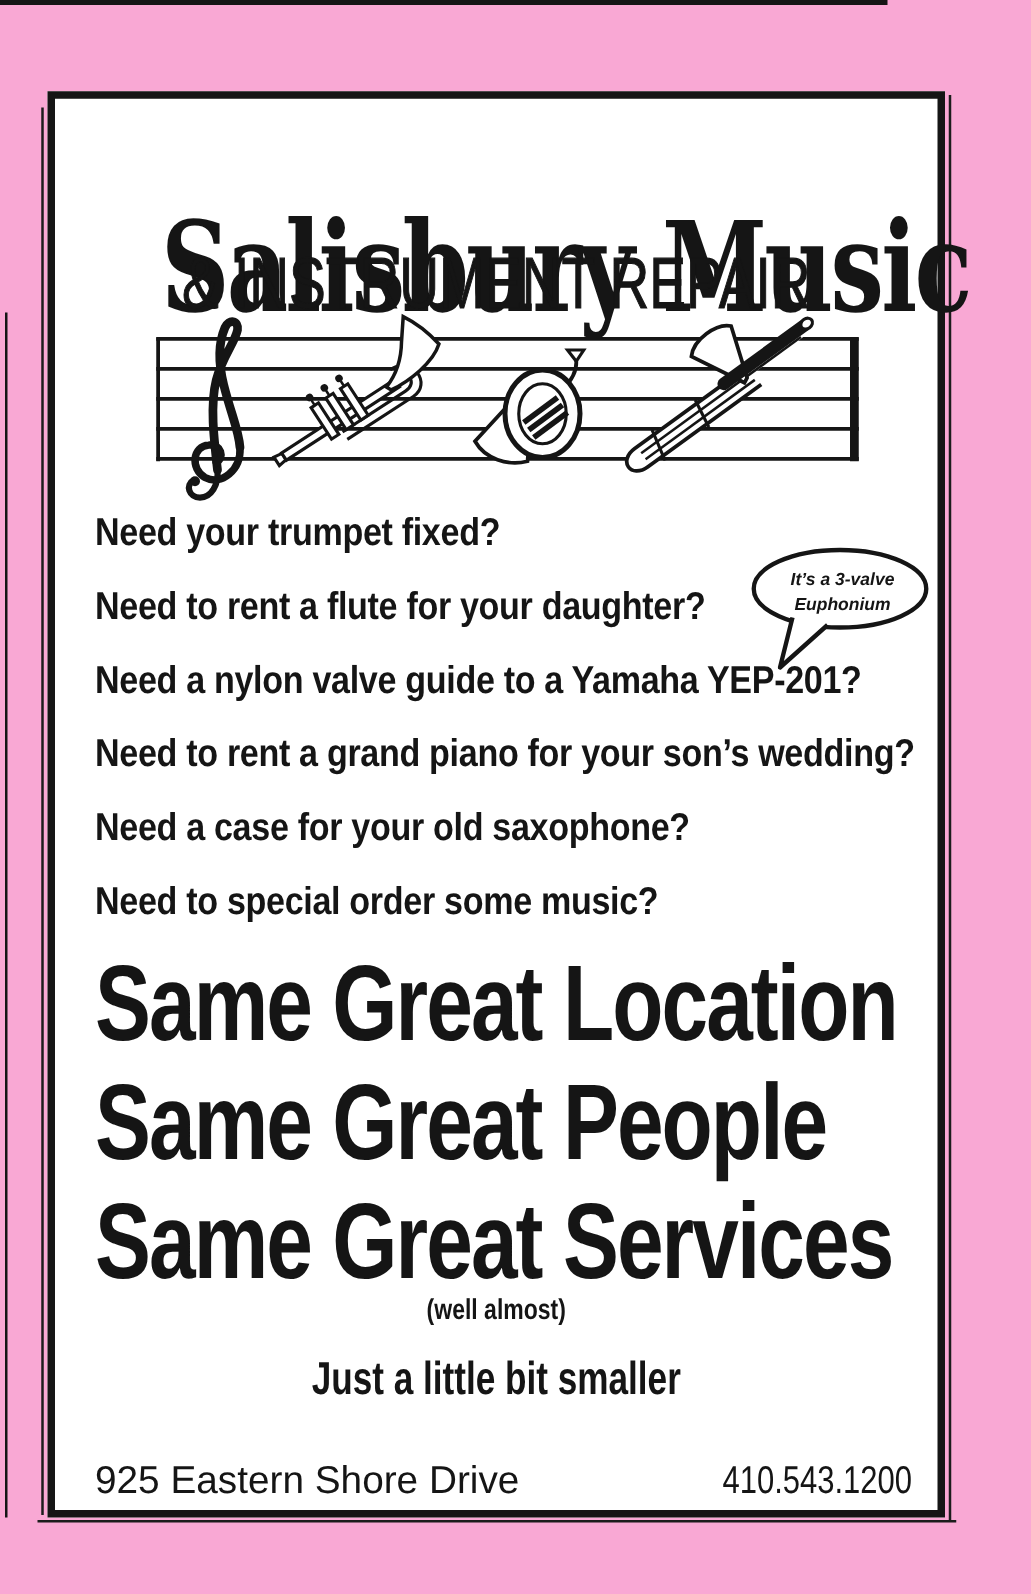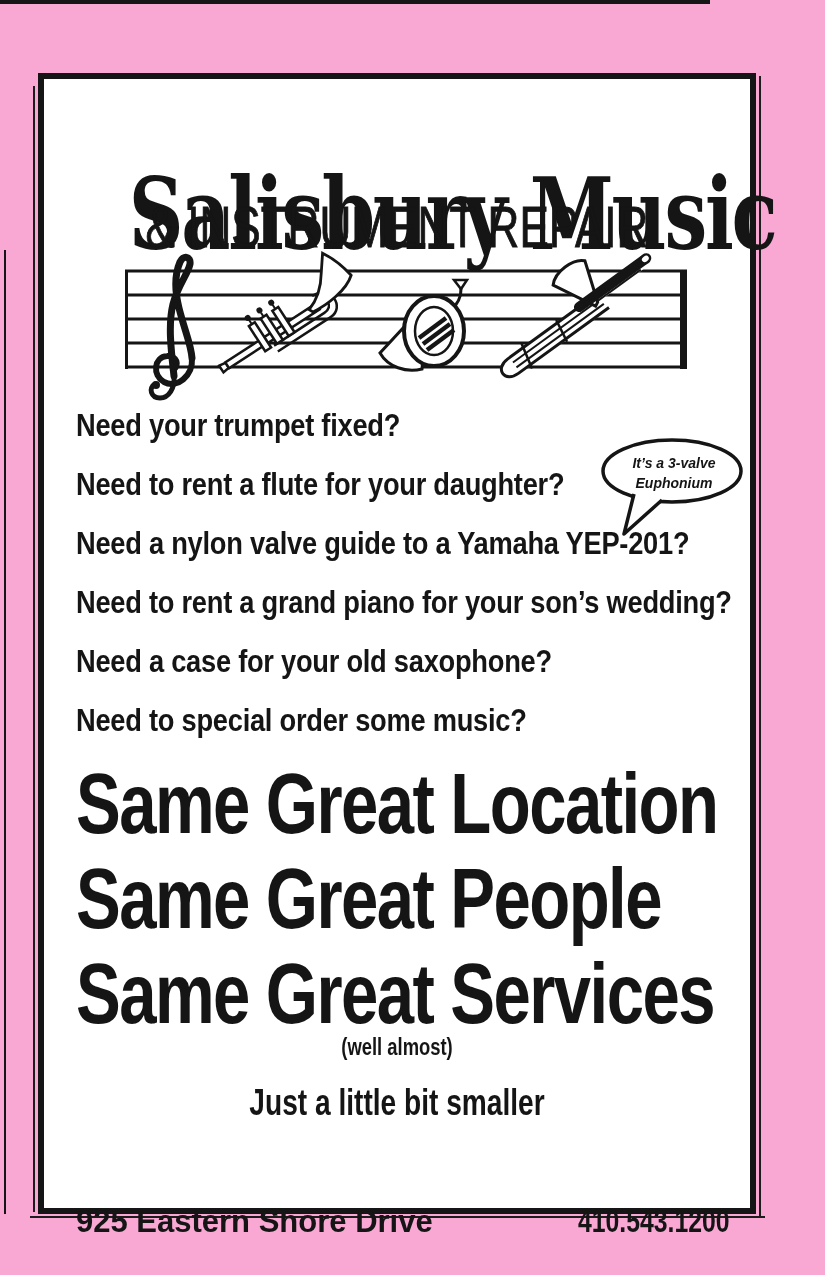--- a/index.html
+++ b/index.html
@@ -21,21 +21,21 @@
              letter-spacing:-.3px;transform:scaleX(.88);transform-origin:left top;white-space:nowrap;}
   .bubble-svg{left:600px;top:438px;overflow:visible;}
   .bubble-text{font:italic 700 14px "Liberation Sans",sans-serif;fill:#151515;text-anchor:middle;}
   .taglines{left:76px;top:756px;font-weight:bold;font-size:86px;line-height:95px;
             letter-spacing:-2px;transform:scaleX(.78);transform-origin:left top;white-space:nowrap;}
   .note{left:44px;width:706px;top:1032px;text-align:center;font-weight:bold;font-size:23px;
         line-height:30px;transform:scaleX(.8);transform-origin:50% 50%;}
   .closing{left:44px;width:706px;top:1082px;text-align:center;font-weight:bold;font-size:37px;
            line-height:42px;transform:scaleX(.76);transform-origin:50% 50%;}
   .footer{left:76px;top:1166px;width:654px;display:flex;justify-content:space-between;
-          font-weight:bold;font-size:31px;line-height:36px;white-space:nowrap;margin-top:38px;}
+          font-weight:normal;font-size:31px;line-height:36px;white-space:nowrap;}
   .footer .phone{transform:scaleX(.8);transform-origin:right center;}
   .ln{stroke:#151515;fill:none;}
 </style>
 </head>
 <body>
 
 <div class="page">
 
   <div class="artifact" style="left:0;top:0;width:710px;height:4px;"></div>
   <div class="artifact" style="left:4px;top:250px;width:2px;height:964px;"></div>

